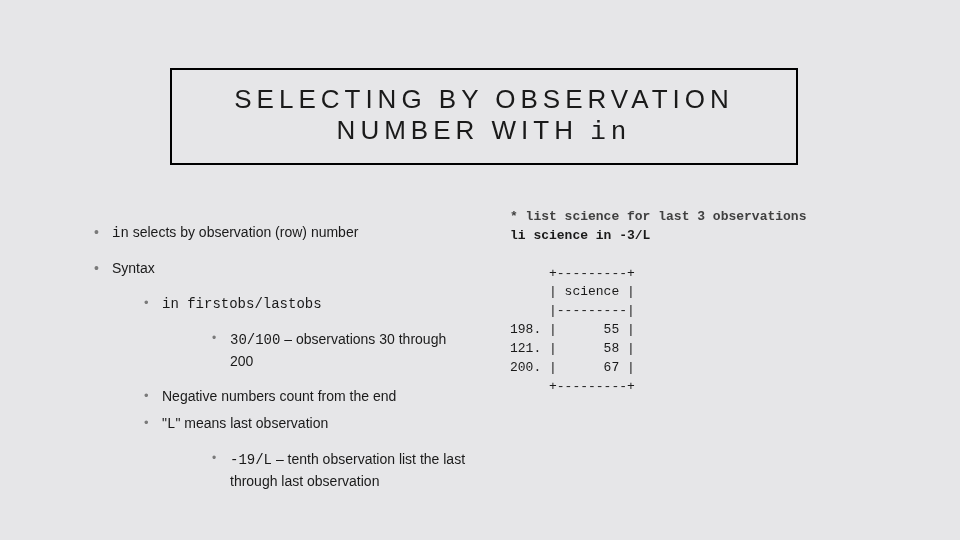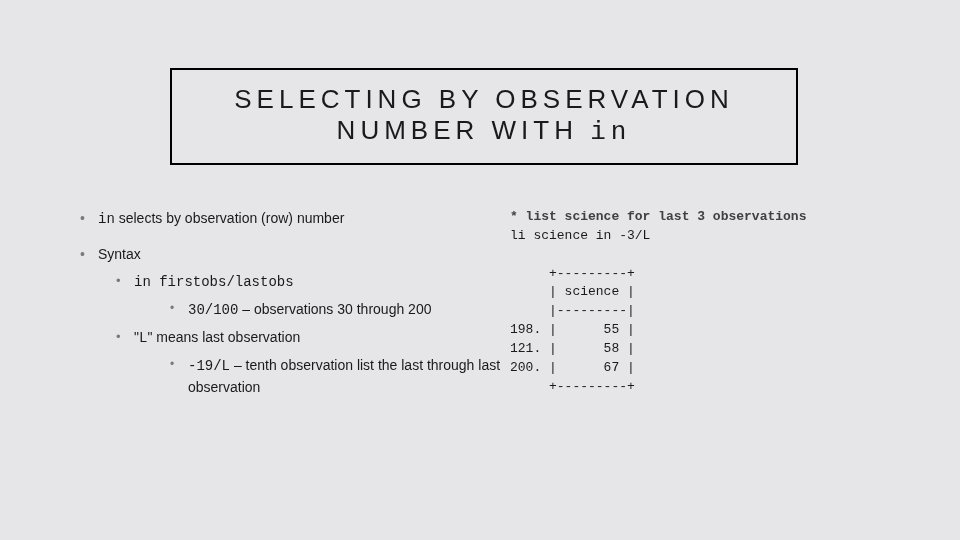--- a/index.html
+++ b/index.html
@@ -3,30 +3,30 @@
 <meta charset="utf-8">
 <style>
   html,body{margin:0;padding:0;width:960px;height:540px;background:#E6E6E8;font-family:Arial,Helvetica,sans-serif;color:#1a1a1a;overflow:hidden}
   .slide{position:relative;width:960px;height:540px}
   .title-box{position:absolute;left:170px;top:68px;width:620px;border:2px solid #000;padding:14px 2px 16px;text-align:center}
   .title-box .t{font-size:26px;letter-spacing:5px;font-weight:400}
   .title-box .mono{font-family:"Courier New",monospace;letter-spacing:5px}
   .cols{position:absolute;left:80px;top:208px;right:60px;display:flex}
   .left{width:430px;font-size:14px;line-height:1.5}
   .right{flex:1;font-family:"Courier New",monospace;font-size:13px;white-space:pre;line-height:1.45}
-  ul{list-style:none;margin:0;padding:0}
+  ul{list-style:none;margin:14px;padding:0}
   li.b1{position:relative;padding-left:18px;margin-bottom:14px}
   li.b1::before{content:"•";position:absolute;left:0;top:0;color:#7a7a7a;font-size:14px}
   li.b2{position:relative;padding-left:18px;margin:6px 0 6px 18px}
   li.b2::before{content:"•";position:absolute;left:0;top:0;color:#7a7a7a;font-size:13px}
   li.b3{position:relative;padding-left:18px;margin:6px 0 6px 36px}
   li.b3::before{content:"•";position:absolute;left:0;top:0;color:#7a7a7a;font-size:12px}
   .mono{font-family:"Courier New",monospace}
   .comment{color:#404040;font-weight:bold}
-  .cmd{font-weight:normal}
+  .cmd{font-weight:bold}
 </style>
 </head>
 <body>
 <div class="slide">
 
 <div class="title-box">
   <span class="t">SELECTING BY OBSERVATION</span><br>
   <span class="t">NUMBER WITH </span><span class="t mono">in</span>
 </div>
 
@@ -39,20 +39,23 @@
       <li class="b1">
         <span>Syntax</span>
         <ul>
           <li class="b2">
             <span class="mono">in firstobs/lastobs</span>
             <ul>
               <li class="b3">
                 <span class="mono">30/100</span><span> – observations 30 through 200</span>
               </li>
             </ul>
+          </li>
+          <li class="b2">
+            <span>Negative numbers count from the end</span>
           </li>
           <li class="b2">
             <span>"</span><span class="mono">L</span><span>" means last observation</span>
             <ul>
               <li class="b3">
                 <span class="mono">-19/L</span><span> – tenth observation list the last through last observation</span>
               </li>
             </ul>
           </li>
         </ul>

